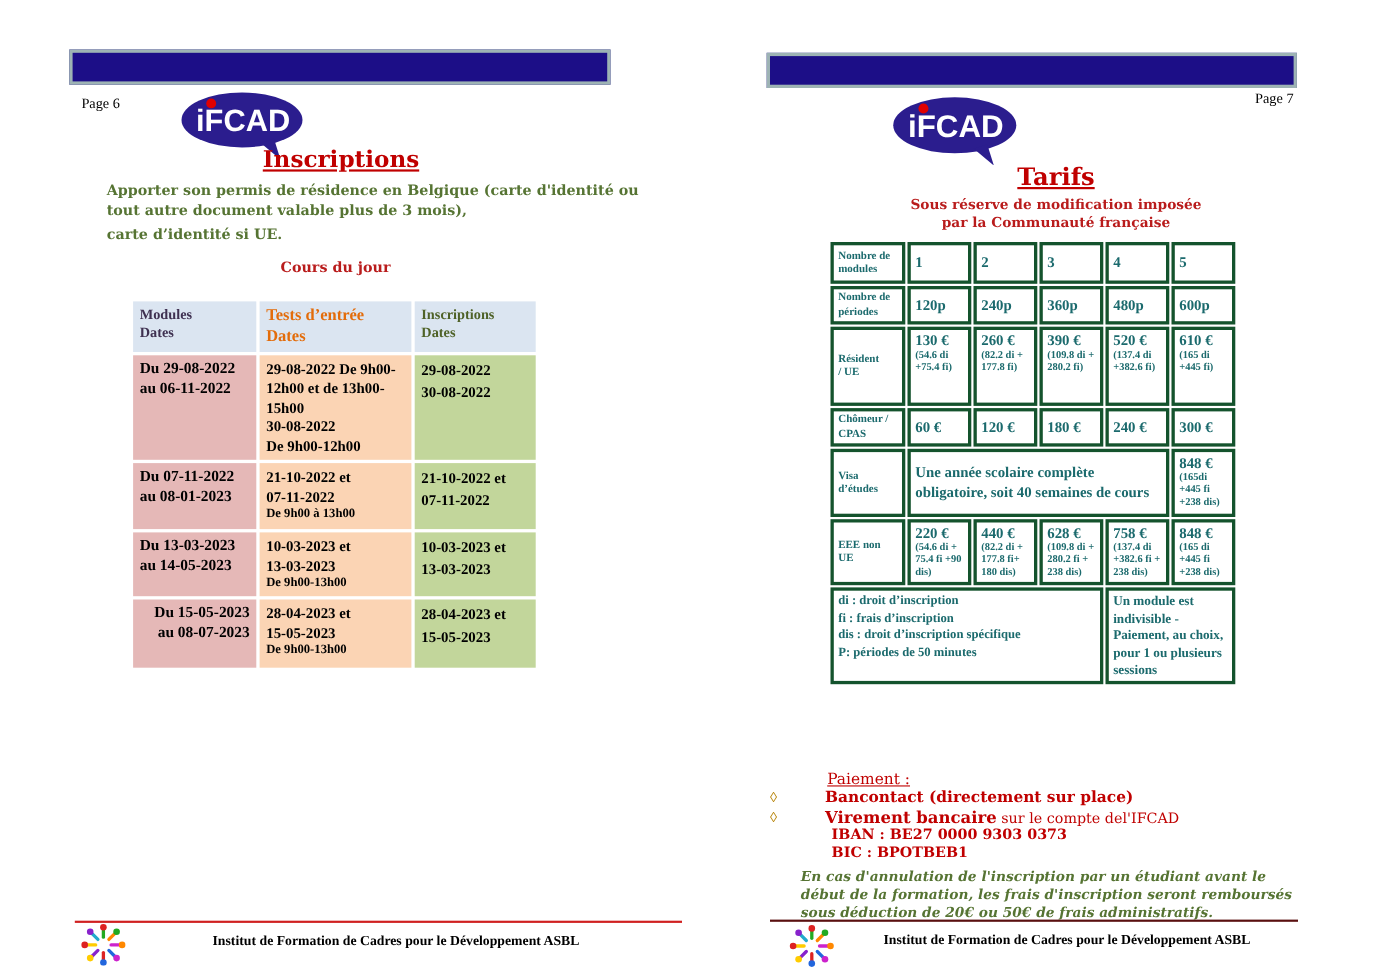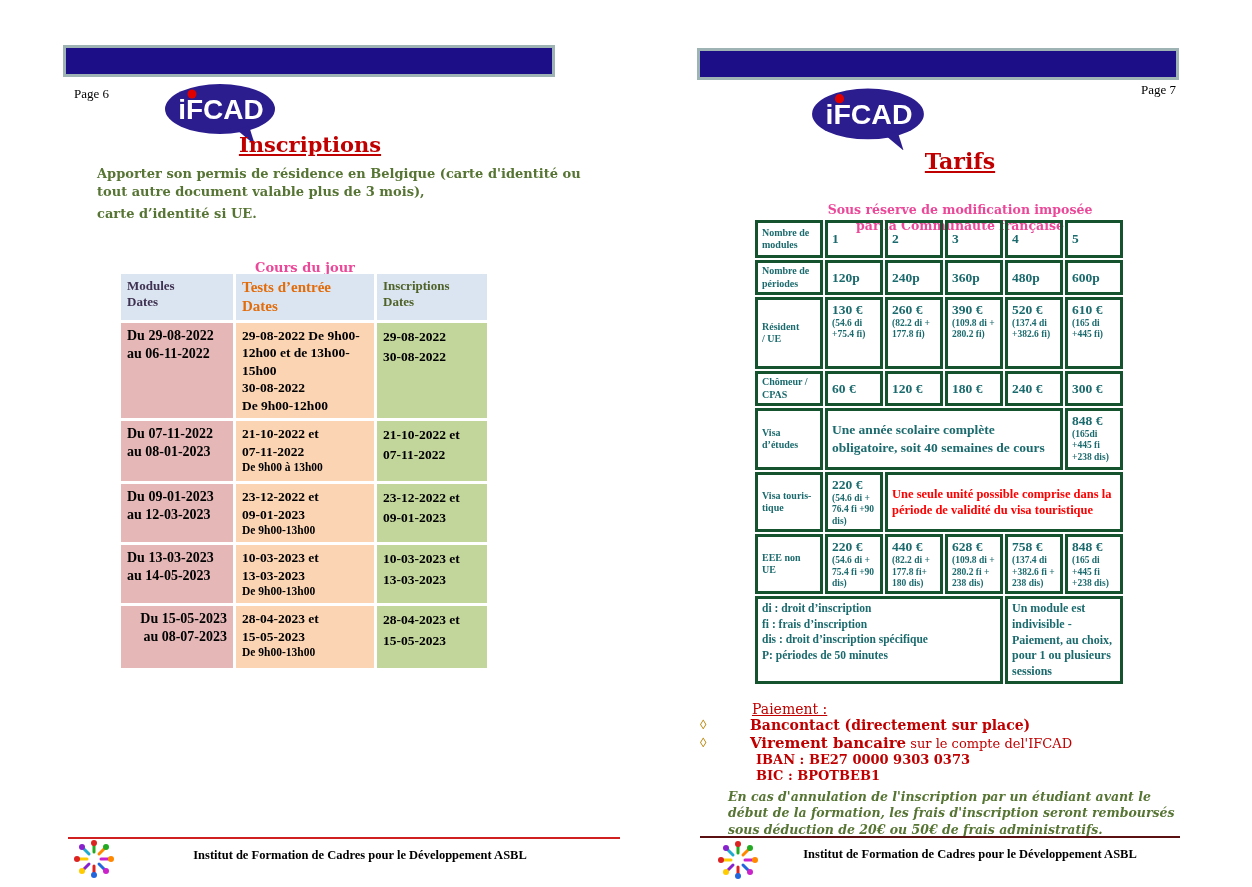--- a/index.html
+++ b/index.html
@@ -23,21 +23,21 @@
 
   .bigtitle{position:absolute;left:0;width:100%;text-align:center;color:#C00000;
             font-family:"DejaVu Serif",serif;font-weight:bold;text-decoration:underline;}
   #pageL .bigtitle{left:-30px;top:132px;font-size:21px;}
   #pageR .bigtitle{left:20px;top:148px;font-size:22px;}
 
   .intro{position:absolute;left:37px;top:165px;width:505px;color:#567433;
          font-family:"DejaVu Serif",serif;font-weight:bold;font-size:13px;line-height:1.35;}
   .intro .l3{margin-top:5px;}
 
-  .subred{position:absolute;color:#ec4899;font-weight:bold;font-family:"DejaVu Serif",serif;margin-top:24px;}
+  .subred{position:absolute;color:#b91c1c;font-weight:bold;font-family:"DejaVu Serif",serif;}
   #cours{left:-35px;top:236px;width:100%;text-align:center;font-size:13px;}
   #tarifsub{left:20px;top:178px;width:100%;text-align:center;font-size:12.5px;line-height:1.3;}
 
   
   #insc-table{position:absolute;left:58px;top:271px;border-collapse:separate;border-spacing:3px;
               table-layout:fixed;}
   #insc-table td,#insc-table th{vertical-align:top;text-align:left;padding:4px 6px;box-sizing:border-box;}
   #insc-table th{background:#DBE5F1;font-size:13px;line-height:1.25;font-weight:bold;height:42px;}
   #insc-table th.c0{color:#3F3151;}
   #insc-table th.c1{color:#E36C0A;font-size:15px;}
@@ -158,35 +158,20 @@
               <div>au 08-01-2023</div>
             </td>
             <td class="tst">
               <div class="tl">21-10-2022 et</div>
               <div class="tl">07-11-2022</div>
               <div class="tn">De 9h00 à 13h00</div>
             </td>
             <td class="ins">
               <div>21-10-2022 et</div>
               <div>07-11-2022</div>
-            </td>
-          </tr>
-          <tr>
-            <td class="mod" style="height: 58px;">
-              <div>Du 09-01-2023</div>
-              <div>au 12-03-2023</div>
-            </td>
-            <td class="tst">
-              <div class="tl">23-12-2022 et</div>
-              <div class="tl">09-01-2023</div>
-              <div class="tn">De 9h00-13h00</div>
-            </td>
-            <td class="ins">
-              <div>23-12-2022 et</div>
-              <div>09-01-2023</div>
             </td>
           </tr>
           <tr>
             <td class="mod" style="height: 58px;">
               <div>Du 13-03-2023</div>
               <div>au 14-05-2023</div>
             </td>
             <td class="tst">
               <div class="tl">10-03-2023 et</div>
               <div class="tl">13-03-2023</div>
@@ -347,31 +332,20 @@
               <div>Visa</div>
               <div>d’études</div>
             </td>
             <td class="wide" colspan="4">Une année scolaire complète obligatoire, soit 40 semaines de cours</td>
             <td style="vertical-align: top;">
               <div class="val">848 €</div>
               <div class="sub">(165di +445 fi +238 dis)</div>
             </td>
           </tr>
           <tr>
-            <td class="lab" style="height: 60px;">
-              <div>Visa touris-</div>
-              <div>tique</div>
-            </td>
-            <td style="vertical-align: top;">
-              <div class="val">220 €</div>
-              <div class="sub">(54.6 di + 76.4 fi +90 dis)</div>
-            </td>
-            <td class="widered" colspan="4">Une seule unité possible comprise dans la période de validité du visa touristique</td>
-          </tr>
-          <tr>
             <td class="lab" style="height: 58px;">
               <div>EEE non</div>
               <div>UE</div>
             </td>
             <td style="vertical-align: top;">
               <div class="val">220 €</div>
               <div class="sub">(54.6 di + 75.4 fi +90 dis)</div>
             </td>
             <td style="vertical-align: top;">
               <div class="val">440 €</div>

